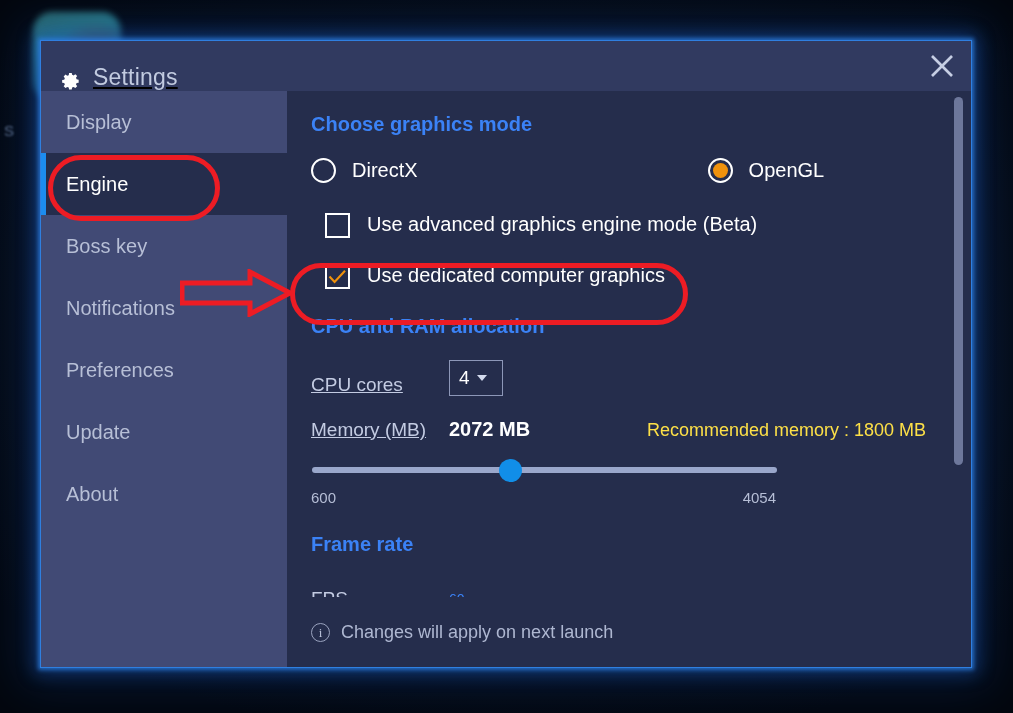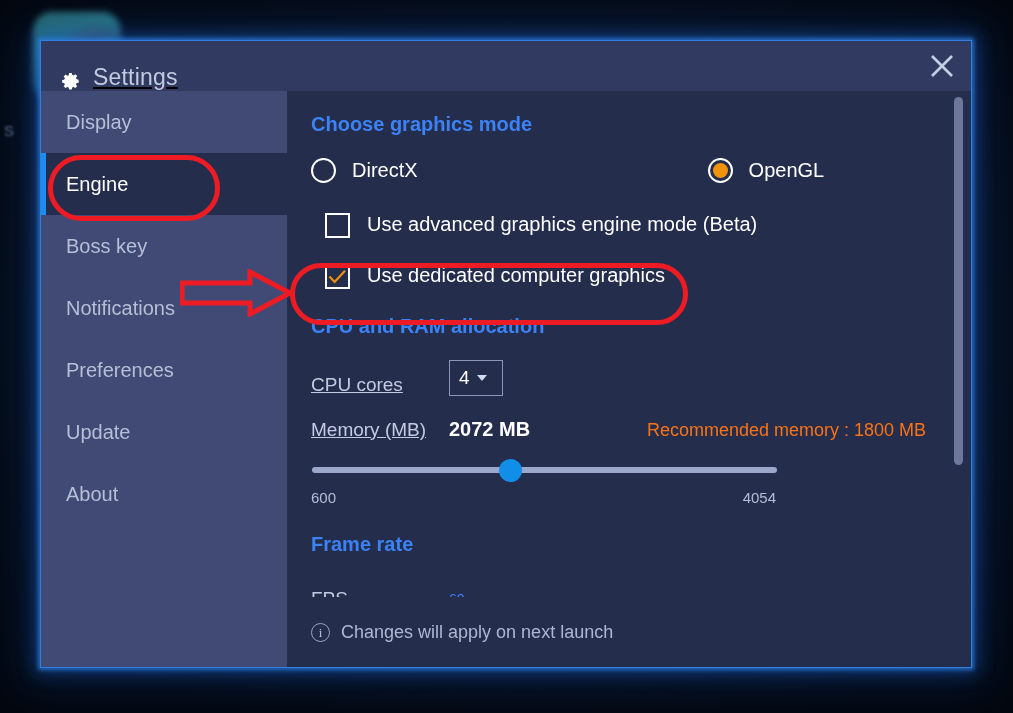--- a/index.html
+++ b/index.html
@@ -262,21 +262,21 @@
   #memory-label { width: 138px; flex: 0 0 138px; }
   #memory-value {
     font-size: 20px;
     color: #ffffff;
     font-weight: bold;
     width: 198px;
     flex: 0 0 198px;
   }
   #memory-recommended {
     font-size: 18px;
-    color: #f97316;
+    color: #fde047;
     white-space: nowrap;
   }
 
   #slider-area {
     position: relative;
     width: 465px;
     margin-left: 1px;
     margin-bottom: 2px;
     height: 34px;
   }

